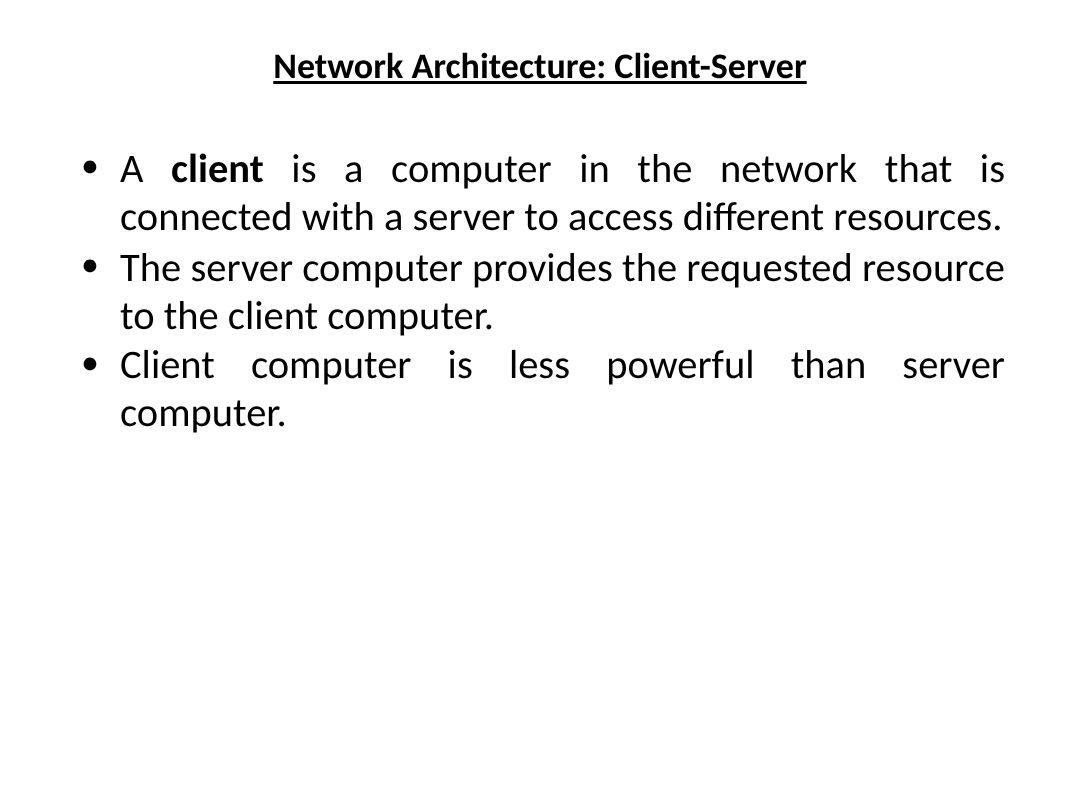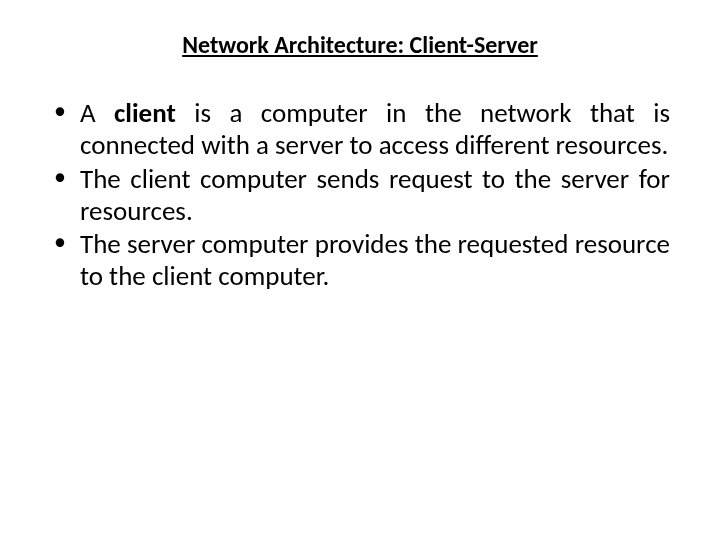--- a/index.html
+++ b/index.html
@@ -50,18 +50,18 @@
 </head>
 <body>
 
 <h1 class="title">Network Architecture: Client-Server</h1>
 
 <ul>
   <li>
     <span>A </span><span class="bold">client</span><span> is a computer in the network that is connected with a server to access different resources.</span>
   </li>
   <li>
-    <span>The client computer sends request to the server for resources.</span><span class="bold"></span><span></span>
+    <span>The server computer provides the requested resource to the client computer.</span><span class="bold"></span><span></span>
   </li>
   <li>
-    <span>The server computer provides the requested resource to the client computer.</span><span class="bold"></span><span></span>
+    <span>Client computer is less powerful than server computer.</span><span class="bold"></span><span></span>
   </li>
 </ul>
 
 </body></html>

